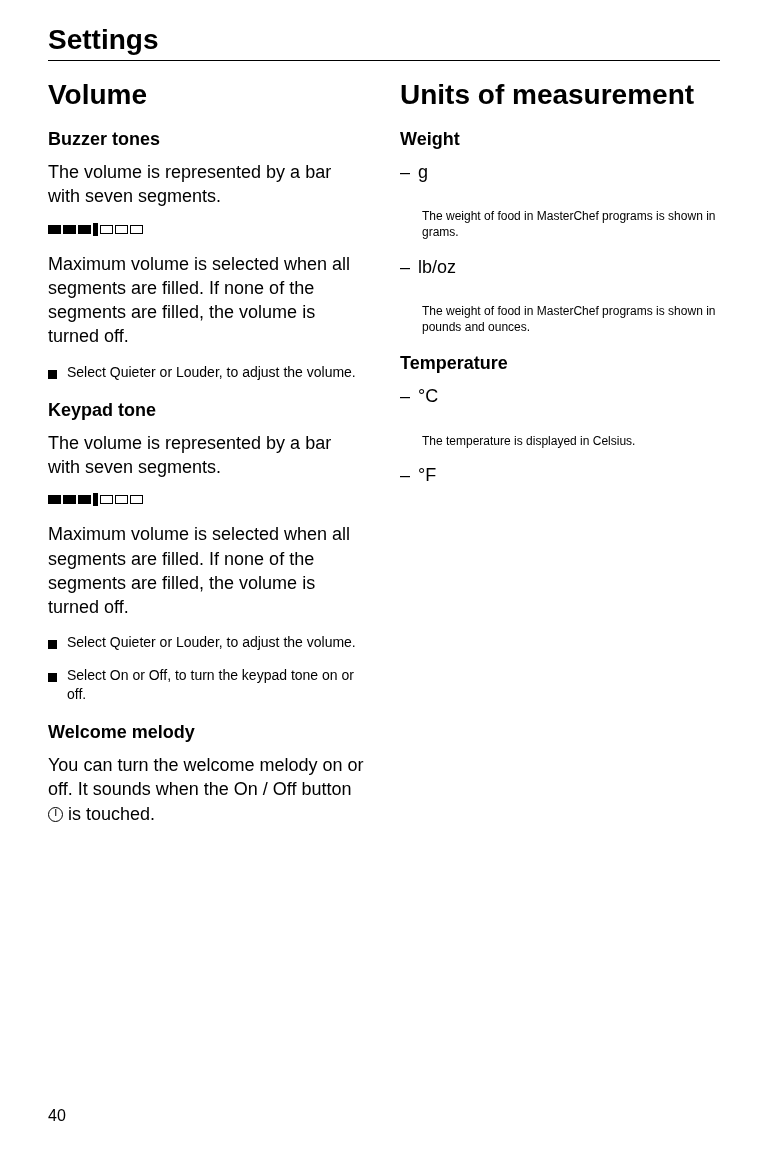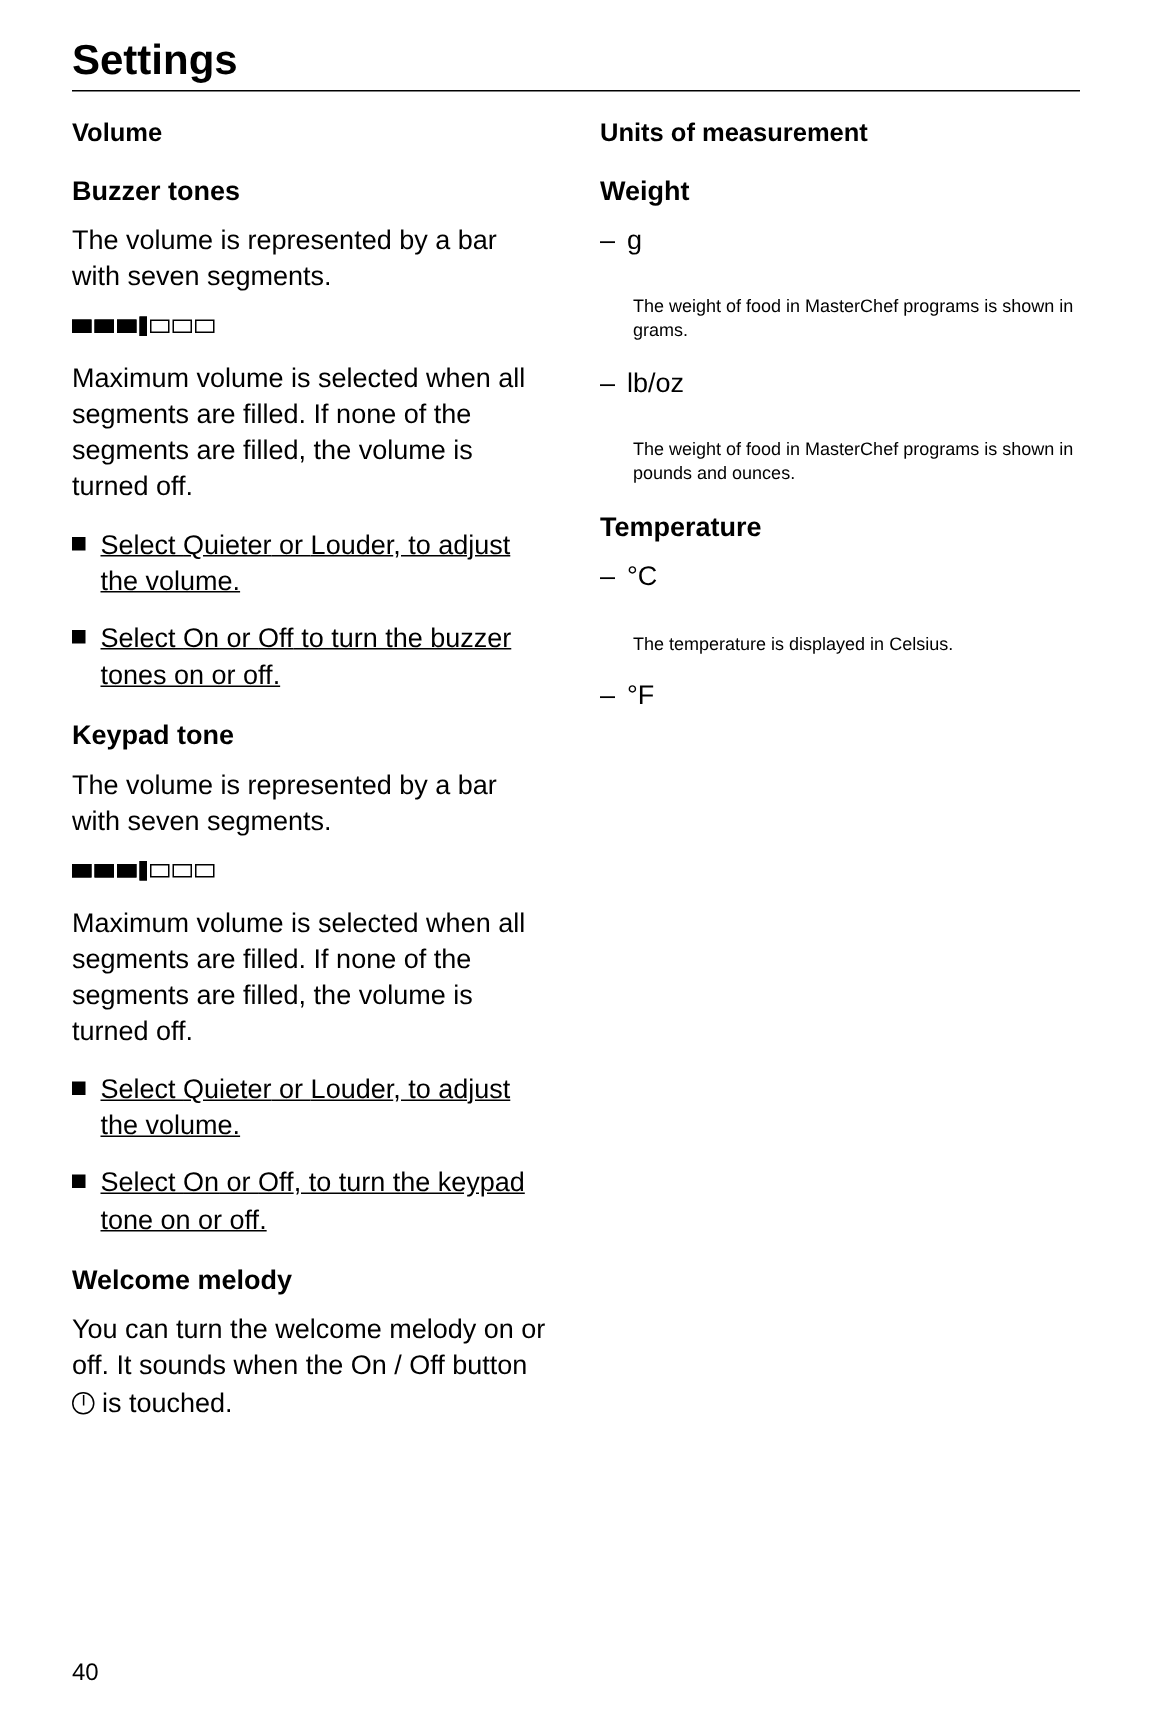--- a/index.html
+++ b/index.html
@@ -28,21 +28,21 @@
     }
     .columns {
       display: flex;
       gap: 32px;
     }
     .col {
       flex: 1;
       min-width: 0;
     }
     .h2 {
-      font-size: 17px;
+      font-size: 28px;
       font-weight: bold;
       margin-bottom: 18px;
     }
     .h3 {
       font-size: 18px;
       font-weight: bold;
       margin-bottom: 10px;
       margin-top: 18px;
     }
     .para {
@@ -80,24 +80,23 @@
     }
     .square-bullet {
       width: 9px;
       height: 9px;
       background: #000;
       margin-top: 7px;
       margin-right: 10px;
       flex-shrink: 0;
     }
     .bullet-text {
-      font-size: 18px;
+      font-size: 14px;
       line-height: 1.35;
       flex: 1;
-      text-decoration: underline;
     }
     .dash-item {
       display: flex;
       align-items: flex-start;
       margin-bottom: 4px;
     }
     .dash {
       font-size: 18px;
       margin-right: 8px;
       line-height: 1.35;
@@ -167,24 +166,20 @@
       <span class="seg"></span>
       <span class="seg"></span>
     </div>
 
     <p class="para">Maximum volume is selected when all segments are filled. If none of the segments are filled, the volume is turned off.</p>
 
     <div class="bullet-list">
       <div class="bullet-item">
         <span class="square-bullet"></span>
         <span class="bullet-text"><span>Select </span><span class="opt">Quieter</span><span> or </span><span class="opt">Louder</span><span>, to adjust the volume.</span></span>
-      </div>
-      <div class="bullet-item">
-        <span class="square-bullet"></span>
-        <span class="bullet-text"><span>Select </span><span class="opt">On</span><span> or </span><span class="opt">Off</span><span> to turn the buzzer tones on or off.</span></span>
       </div>
     </div>
 
     <h3 class="h3">Keypad tone</h3>
     <p class="para">The volume is represented by a bar with seven segments.</p>
 
     <div class="volume-bar">
       <span class="seg filled"></span>
       <span class="seg filled"></span>
       <span class="seg filled"></span>

